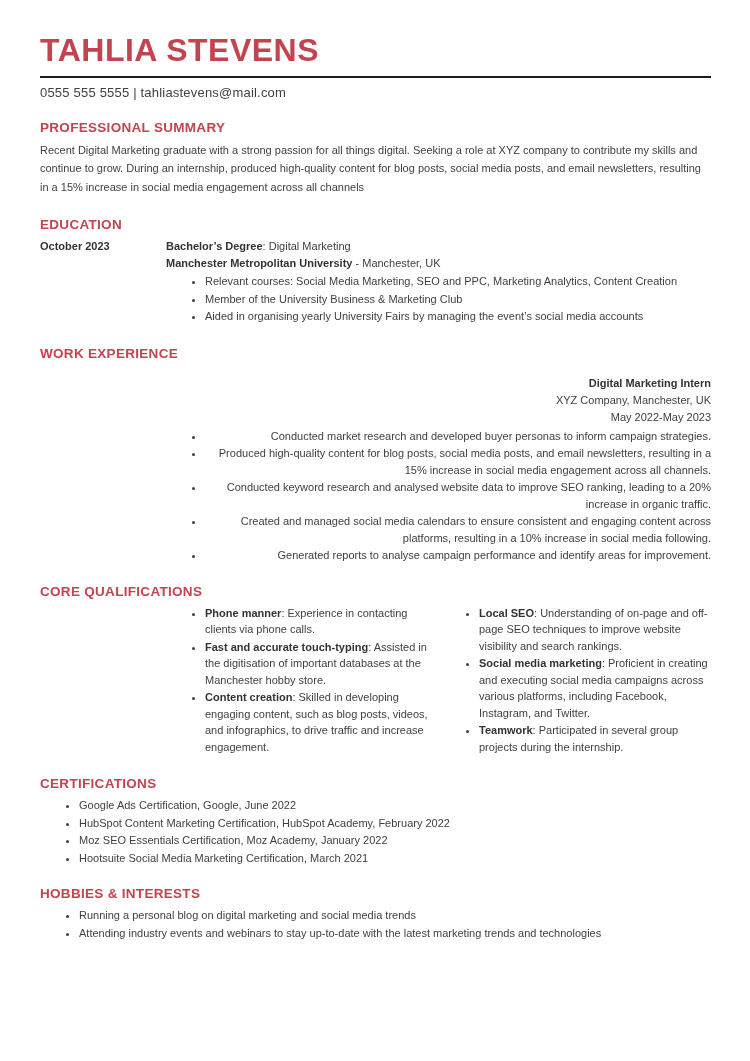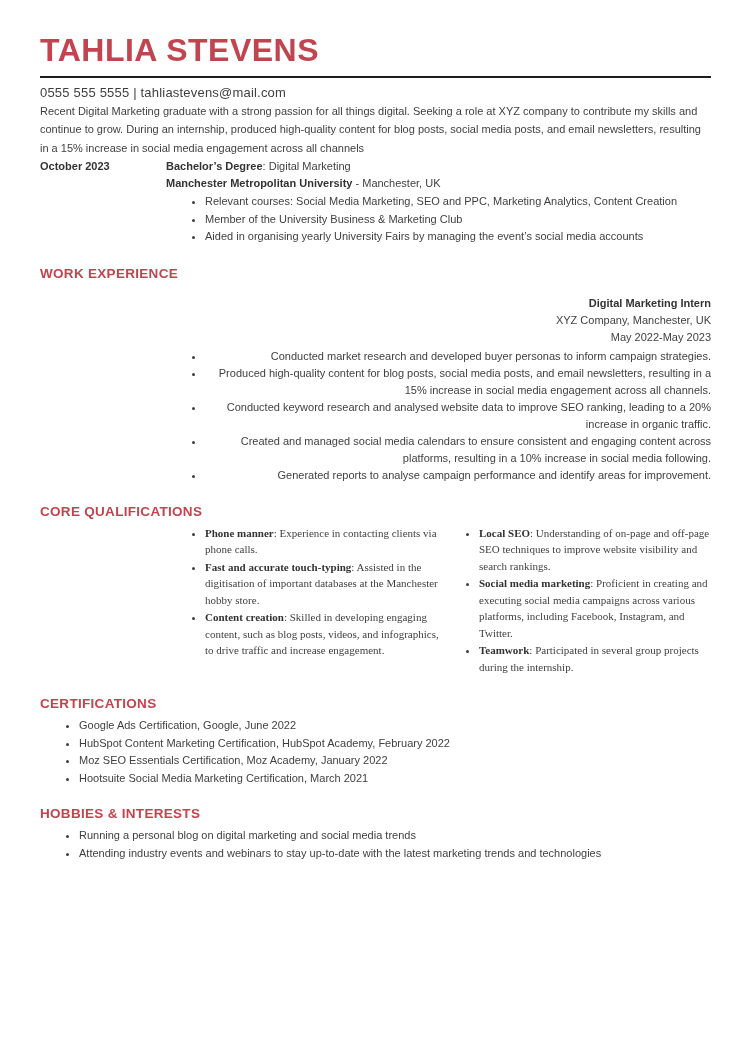--- a/index.html
+++ b/index.html
@@ -59,38 +59,40 @@
   }
   ul.bullets li { line-height: 1.5; margin: 0 0 1px 0; }
 
   .indent { margin-left: 126px; }
   .job-block { margin-top: 14px; line-height: 1.55; text-align: right; }
   .job-title { font-weight: 700; color: #333333; }
 
   .quals-row { display: flex; margin-left: 126px; }
   .quals-col-left { width: 274px; }
   .quals-col-right { flex: 1; }
-  .quals-row ul.bullets { margin-top: 0; font-family: Liberation Serif, serif; }
+  .quals-row ul.bullets { margin-top: 0; }
 </style>
 </head>
 <body>
 
 <div class="page">
 
   <header>
     <h1 class="name">TAHLIA STEVENS</h1>
     <hr class="rule">
     <div class="contact">0555 555 5555 | tahliastevens@mail.com</div>
   </header>
 
   <section>
+    <div class="section-title">PROFESSIONAL SUMMARY</div>
     <p class="summary-text">Recent Digital Marketing graduate with a strong passion for all things digital. Seeking a role at XYZ company to contribute my skills and continue to grow. During an internship, produced high-quality content for blog posts, social media posts, and email newsletters, resulting in a 15% increase in social media engagement across all channels</p>
   </section>
 
   <section>
+    <div class="section-title">EDUCATION</div>
     <div class="edu-row">
       <div class="edu-date">October 2023</div>
       <div class="edu-content">
         <div><b>Bachelor’s Degree</b><span>: Digital Marketing</span></div>
         <div><b>Manchester Metropolitan University</b><span> - Manchester, UK</span></div>
         <ul class="bullets">
 
         <li>Relevant courses: Social Media Marketing, SEO and PPC, Marketing Analytics, Content Creation</li>
             <li>Member of the University Business &amp; Marketing Club</li>
             <li>Aided in organising yearly University Fairs by managing the event’s social media accounts</li>

